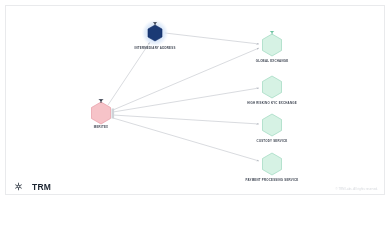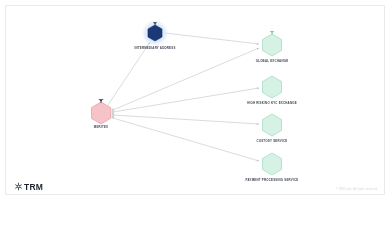--- a/index.html
+++ b/index.html
@@ -51,21 +51,21 @@
     transform: translateX(-50%);
     pointer-events: none;
   }
   
   #footer-logo {
     position: absolute;
     left: 14px;
     bottom: 8px;
     display: flex;
     align-items: flex-start;
-    gap: 1px;
+    gap: 9px;
   }
   #footer-logo .logo-mark {
     width: 9px;
     height: 9px;
     display: block;
   }
   #footer-logo .logo-word {
     font-size: 8.5px;
     font-weight: 700;
     color: #1b2430;

